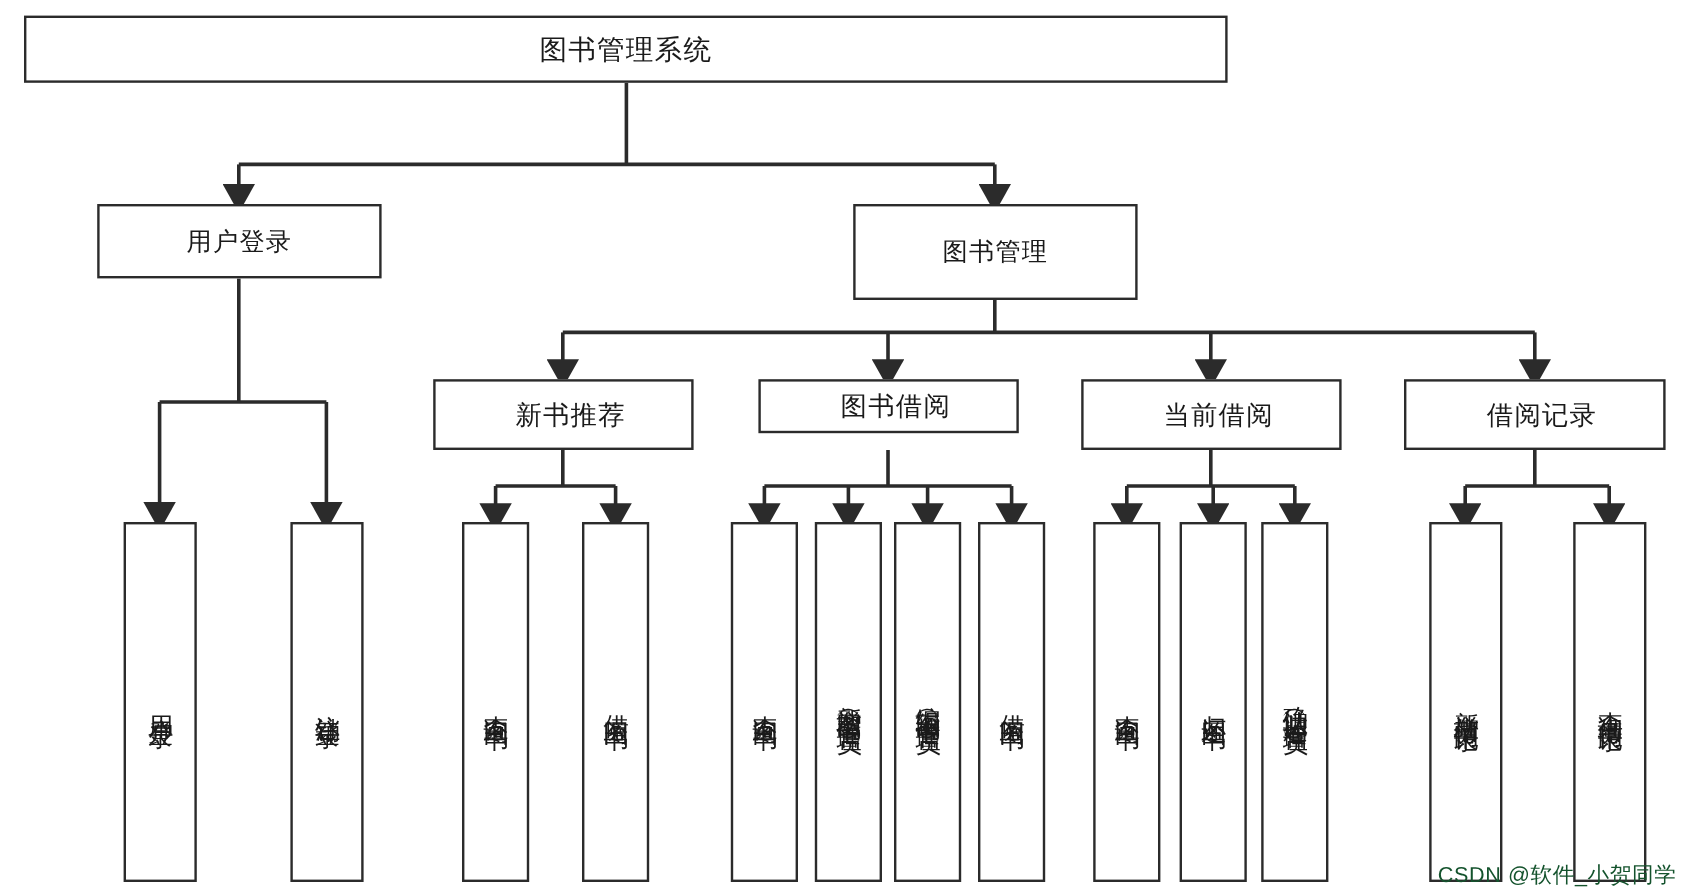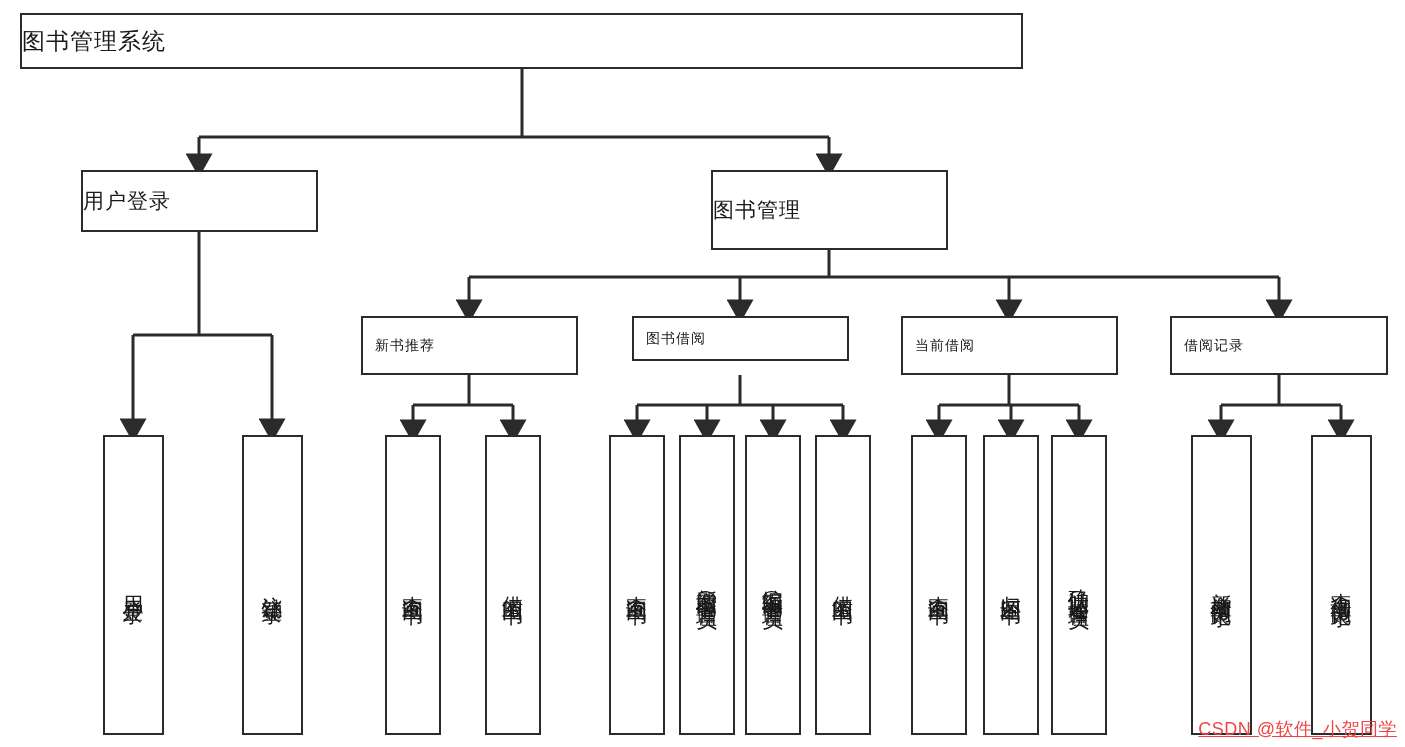--- a/index.html
+++ b/index.html
@@ -17,30 +17,31 @@
     background: #ffffff;
     overflow: hidden;
   }
   .node {
     position: absolute;
     box-sizing: border-box;
     border: 2.5px solid #2b2b2b;
     background: #ffffff;
     display: flex;
     align-items: center;
+    justify-content: center;
     color: #1a1a1a;
   }
   .node.root {
     font-size: 23px;
   }
   .node.level2 {
     font-size: 21px;
   }
   .node.level3 {
-    font-size: 14px;
+    font-size: 22px;
     padding-left: 12px;
   }
   .node.leaf {
     font-size: 21px;
     align-items: center;
     justify-content: center;
     padding: 6px 0;
   }
   .vtext {
     writing-mode: vertical-rl;
@@ -60,24 +61,23 @@
     top: 0;
     width: 1405px;
     height: 747px;
     pointer-events: none;
   }
   .watermark {
     position: absolute;
     right: 8px;
     bottom: 6px;
     font-size: 18px;
-    color: #ef4444;
+    color: #14532d;
     white-space: nowrap;
     letter-spacing: 0.5px;
-    text-decoration: underline;
   }
 </style>
 </head>
 <body>
 
 <div id="canvas">
 
   <svg id="edges" viewBox="0 0 1405 747" xmlns="http://www.w3.org/2000/svg">
     <defs>
       <marker id="arrow" markerWidth="9" markerHeight="9" refX="1.2" refY="4.5" orient="auto" markerUnits="strokeWidth">

